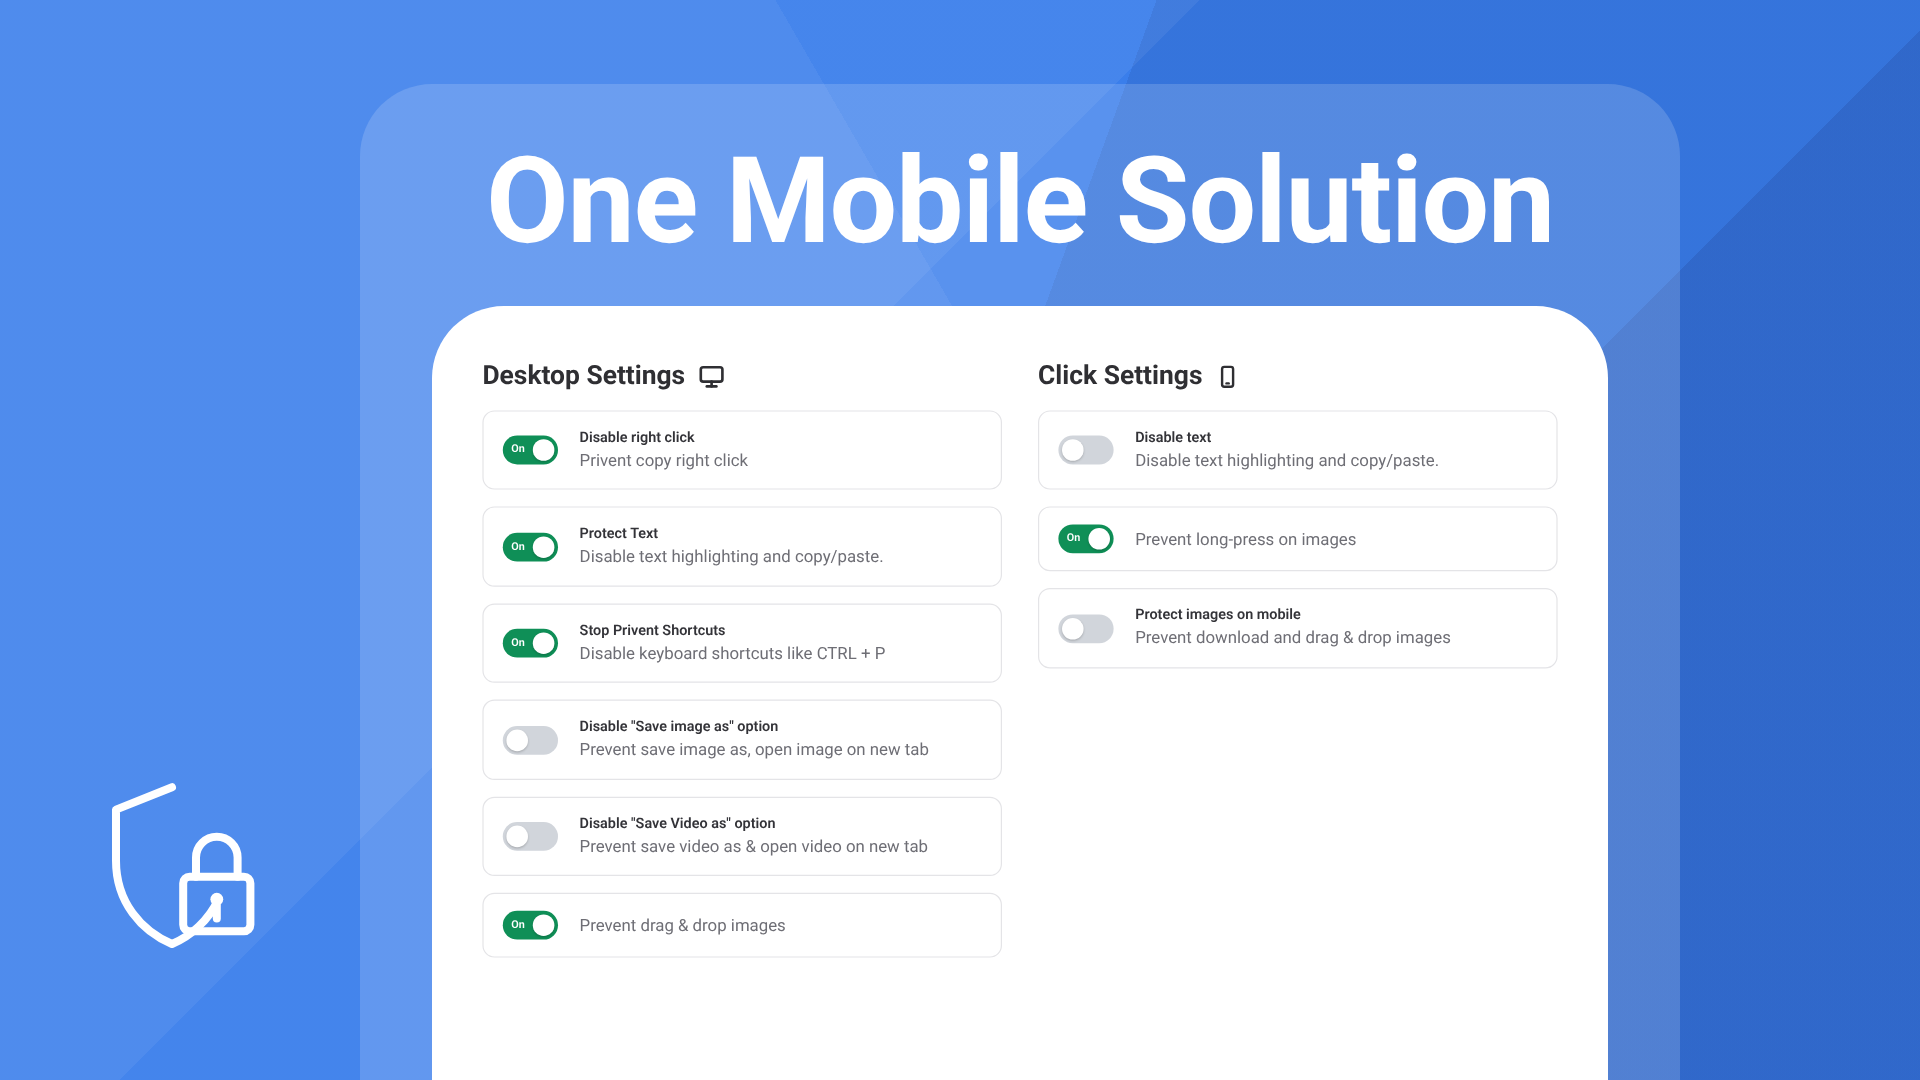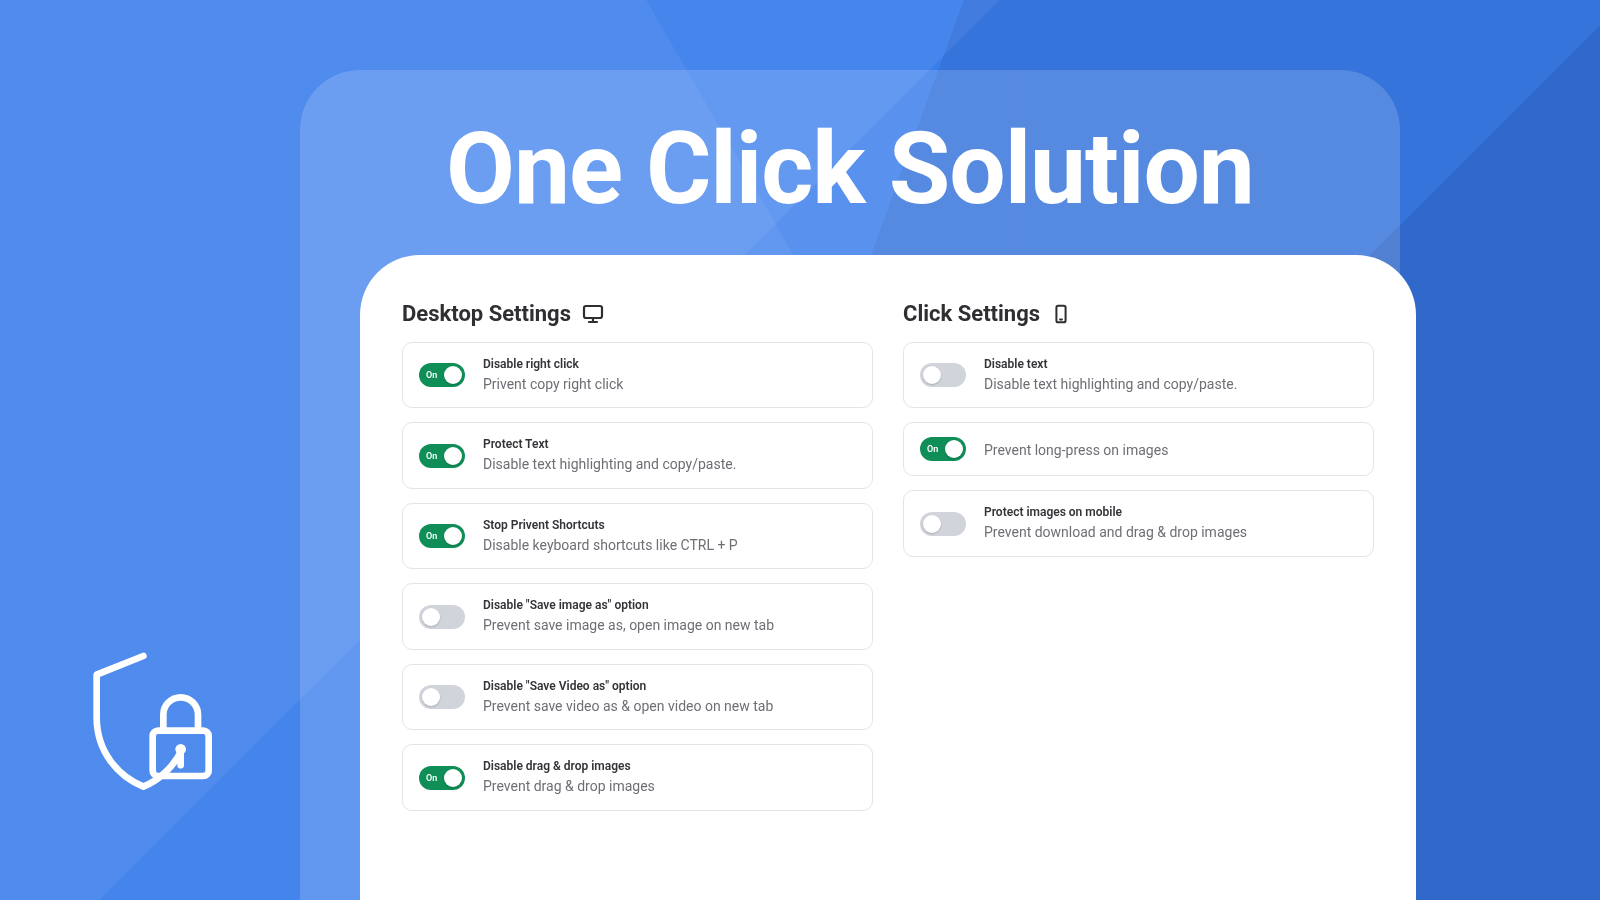--- a/index.html
+++ b/index.html
@@ -32,21 +32,21 @@
     color: #fff;
     font-size: 100px;
     font-weight: 700;
     text-align: center;
     letter-spacing: -1px;
   }
   .card {
     position: absolute;
     top: 255px;
     left: 360px;
-    width: 1056px;
+    width: 980px;
     height: 645px;
     background: #ffffff;
     border-radius: 60px 60px 0 0;
     padding: 46px 42px 0 42px;
     display: flex;
     gap: 30px;
   }
   .col {
     flex: 1;
     min-width: 0;
@@ -115,21 +115,21 @@
     bottom: 100px;
     width: 160px; height: 160px;
   }
   .logo svg { width: 100%; height: 100%; }
 </style>
 </head>
 <body>
 
 <div class="bg">
   <div class="hero-panel">
-    <div class="hero-title">One Click Solution</div>
+    <div class="hero-title">One Mobile Solution</div>
   </div>
 
   <div class="card">
 
     <div class="col">
       <div class="col-header">
         <span class="col-title">Desktop Settings</span>
         <span class="col-icon">
           <svg width="24" height="24" viewBox="0 0 24 24" fill="none" stroke="currentColor" stroke-width="2.2" stroke-linecap="round" stroke-linejoin="round">
             <rect x="3" y="4" width="18" height="12" rx="2"></rect>
@@ -188,21 +188,20 @@
               <div class="setting-title">Disable "Save Video as" option</div>
               <div class="setting-desc">Prevent save video as &amp; open video on new tab</div>
             </div>
           </div>
           <div class="setting">
             <div class="toggle on">
               <span>On</span>
               <div class="knob"></div>
             </div>
             <div class="setting-text">
-              <div class="setting-title">Disable drag &amp; drop images</div>
               <div class="setting-desc">Prevent drag &amp; drop images</div>
             </div>
           </div>
         </div>
     </div>
 
     <div class="col">
       <div class="col-header">
         <span class="col-title">Click Settings</span>
         <span class="col-icon">

